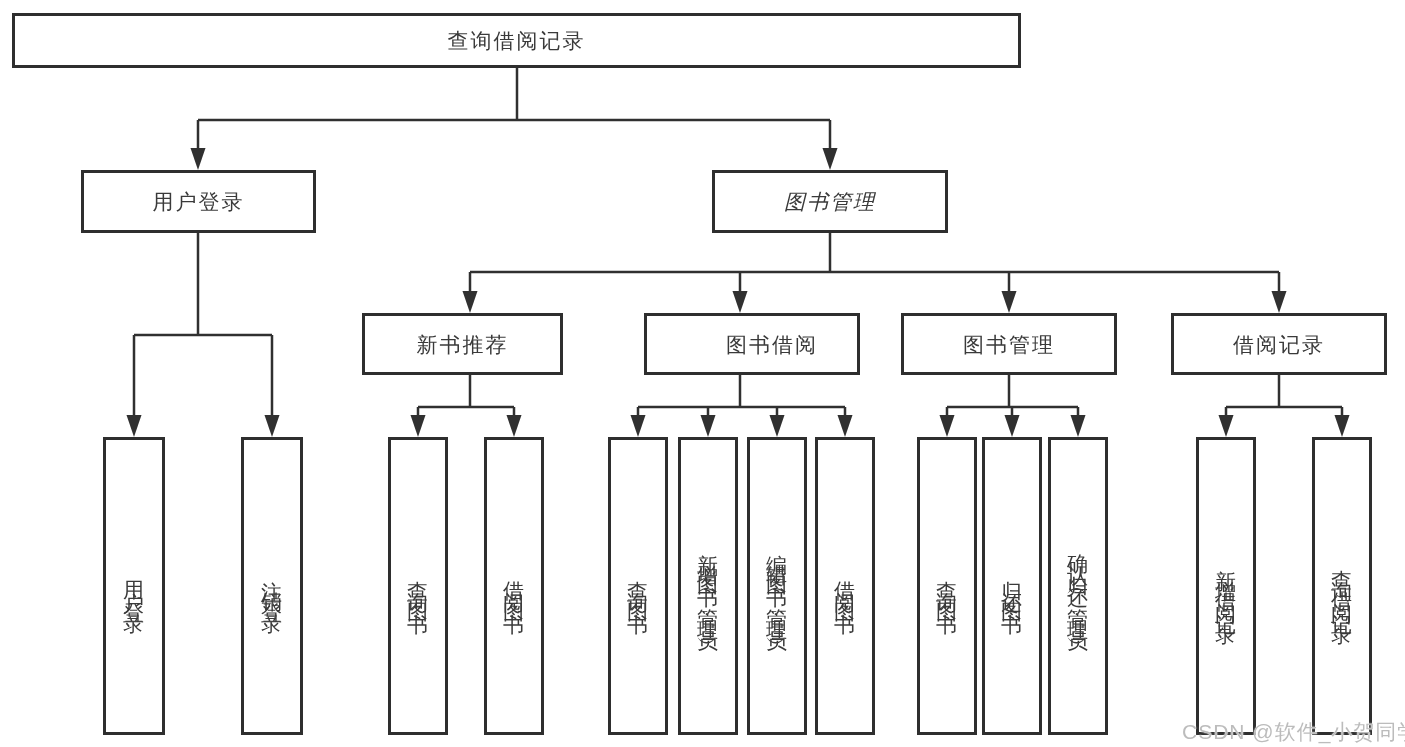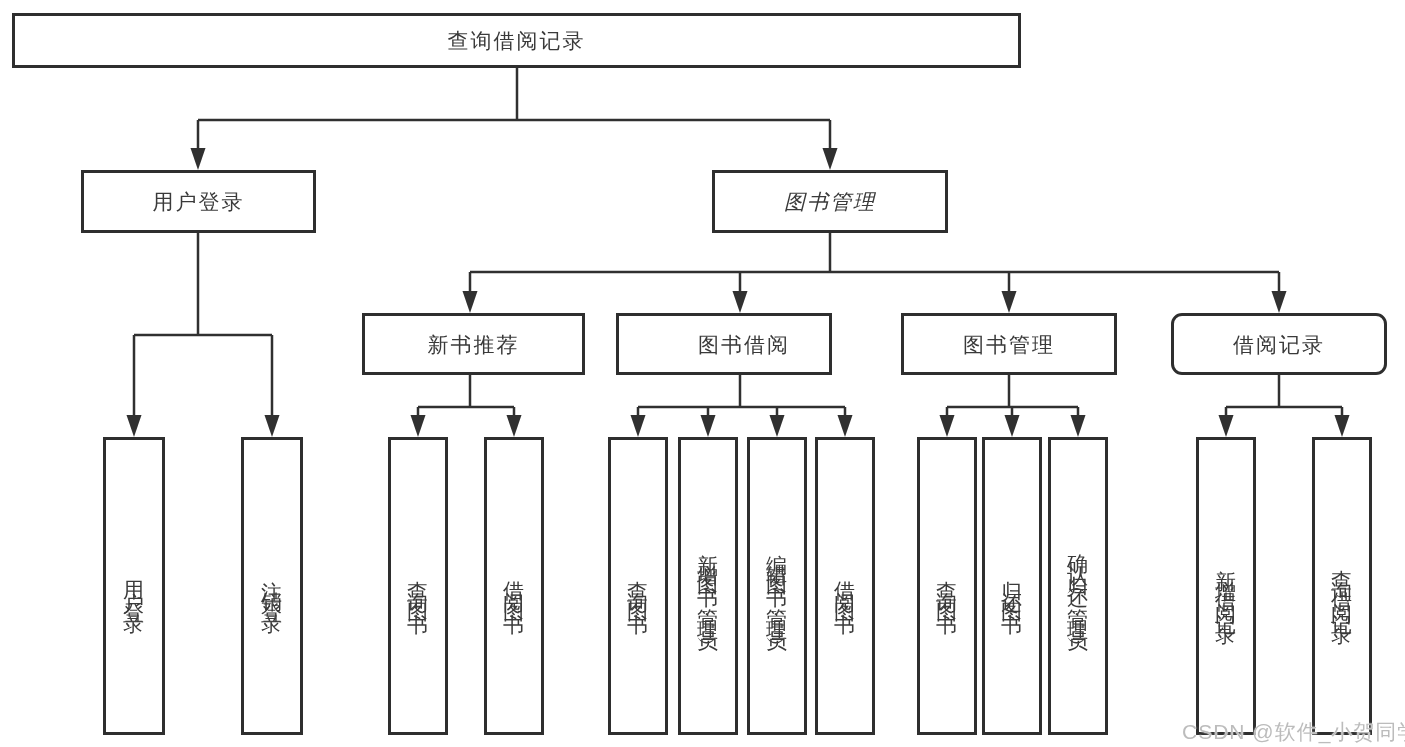--- a/index.html
+++ b/index.html
@@ -89,24 +89,24 @@
       <polygon points="1218.5,415 1233.5,415 1226,437"></polygon>
       <polygon points="1334.5,415 1349.5,415 1342,437"></polygon>
     </g>
   </svg>
 
   <div class="box h" style="left:12px; top:13px; width:1009px; height:55px;">查询借阅记录</div>
 
   <div class="box h" style="left:81px; top:170px; width:235px; height:63px;">用户登录</div>
   <div class="box h" style="left:712px; top:170px; width:236px; height:63px;font-style:italic;">图书管理</div>
 
-  <div class="box h" style="left:362px; top:313px; width:223px; height:62px;">新书推荐</div>
-  <div class="box h" style="left:616px; top:313px; width:216px; height:62px;padding-left:40px;">图书借阅</div>
+  <div class="box h" style="left:362px; top:313px; width:201px; height:62px;">新书推荐</div>
+  <div class="box h" style="left:644px; top:313px; width:216px; height:62px;padding-left:40px;">图书借阅</div>
   <div class="box h" style="left:901px; top:313px; width:216px; height:62px;">图书管理</div>
-  <div class="box h" style="left:1171px; top:313px; width:216px; height:62px;border-radius:11px;">借阅记录</div>
+  <div class="box h" style="left:1171px; top:313px; width:216px; height:62px;">借阅记录</div>
 
   <div class="box v" style="left:103px; top:437px; width:62px; height:298px;">用户登录</div>
   <div class="box v" style="left:241px; top:437px; width:62px; height:298px;">注销登录</div>
 
   <div class="box v" style="left:388px; top:437px; width:60px; height:298px;">查询图书</div>
   <div class="box v" style="left:484px; top:437px; width:60px; height:298px;">借阅图书</div>
 
   <div class="box v" style="left:608px; top:437px; width:60px; height:298px;">查询图书</div>
   <div class="box v" style="left:678px; top:437px; width:60px; height:298px;">新增图书（管理员）</div>
   <div class="box v" style="left:747px; top:437px; width:60px; height:298px;">编辑图书（管理员）</div>

